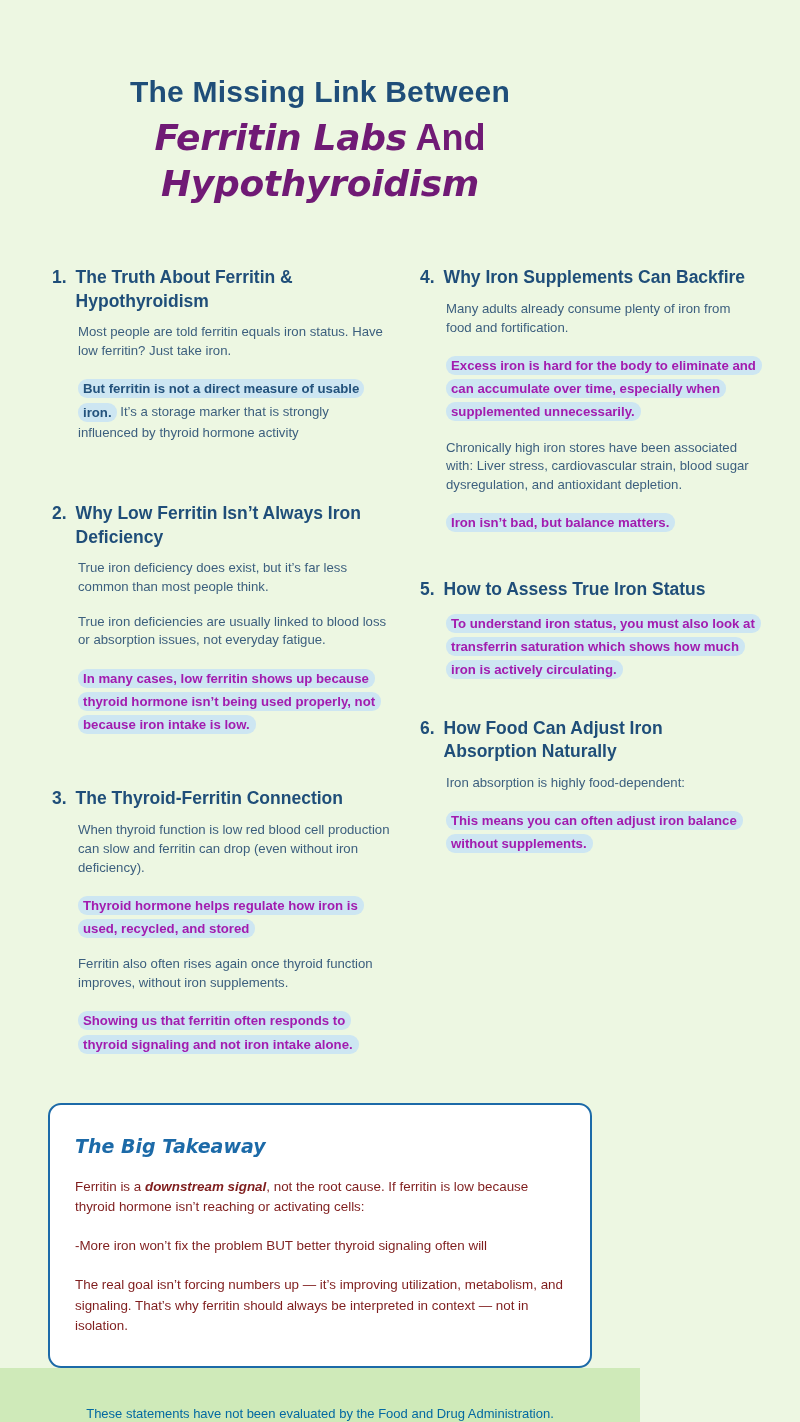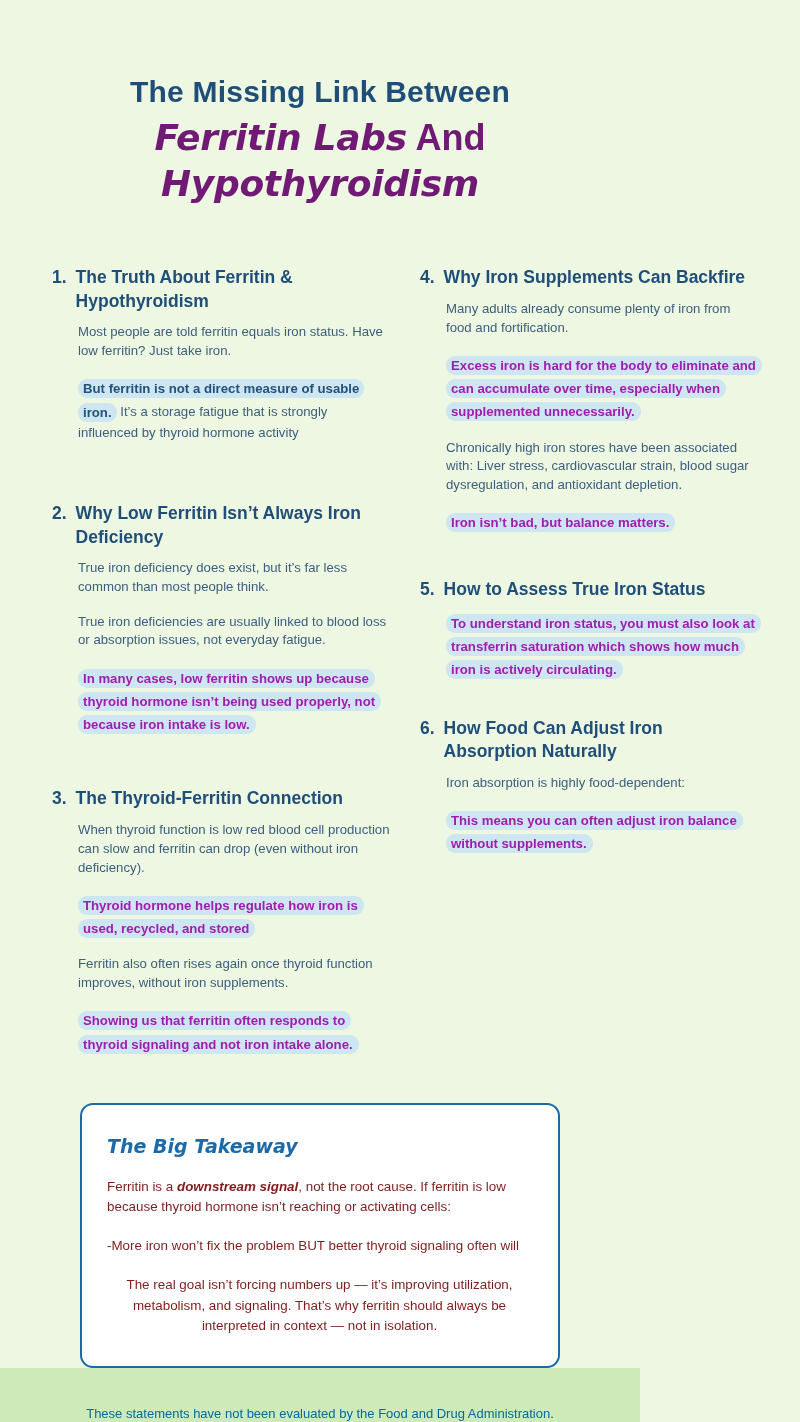--- a/index.html
+++ b/index.html
@@ -114,21 +114,21 @@
 
   
   .gap-1 { height: 58px; }
   .gap-2 { height: 52px; }
   .gap-r1 { height: 44px; }
   .gap-r2 { height: 36px; }
 
   
   .takeaway-wrap {
     margin: 0 auto;
-    padding: 0 80px;
+    padding: 0 48px;
     margin-top: 48px;
   }
   .takeaway {
     border: 2px solid #1c6aa8;
     border-radius: 13px;
     background: #ffffff;
     padding: 30px 26px 30px 25px;
   }
   .takeaway-title {
     font-size: 19px;
@@ -137,21 +137,21 @@
     color: #1c6aa8;
     margin-bottom: 20px;
     font-family: "DejaVu Sans", sans-serif;
   }
   .takeaway p {
     color: #7f1d1d;
     font-size: 13.4px;
     line-height: 1.5;
     margin-bottom: 19px;
   }
-  .takeaway p:last-child { margin-bottom: 0; text-align: center; }
+  .takeaway p:last-child { margin-bottom: 0; }
   .takeaway .bi { font-weight: bold; font-style: italic; }
 
   
   .spacer { flex: 1 1 auto; }
   .footer {
     background: #cfeab9;
     padding: 36px 0 30px 0;
     text-align: center;
   }
   .disclaimer {
@@ -205,21 +205,21 @@
 
     <div class="col col-left">
 
       <div class="section">
         <div class="sec-head">
           <span class="sec-num">1.</span>
           <span class="sec-title">The Truth About Ferritin &amp; Hypothyroidism</span>
         </div>
         <div class="body-wrap">
           <p class="para">Most people are told ferritin equals iron status. Have low ferritin? Just take iron.</p>
-          <p class="para mixed"><span class="hlt">But ferritin is not a direct measure of usable iron.</span><span> It’s a storage fatigue that is strongly influenced by thyroid hormone activity</span></p>
+          <p class="para mixed"><span class="hlt">But ferritin is not a direct measure of usable iron.</span><span> It’s a storage marker that is strongly influenced by thyroid hormone activity</span></p>
         </div>
       </div>
 
       <div class="gap-1"></div>
 
       <div class="section">
         <div class="sec-head">
           <span class="sec-num">2.</span>
           <span class="sec-title">Why Low Ferritin Isn’t Always Iron Deficiency</span>
         </div>

